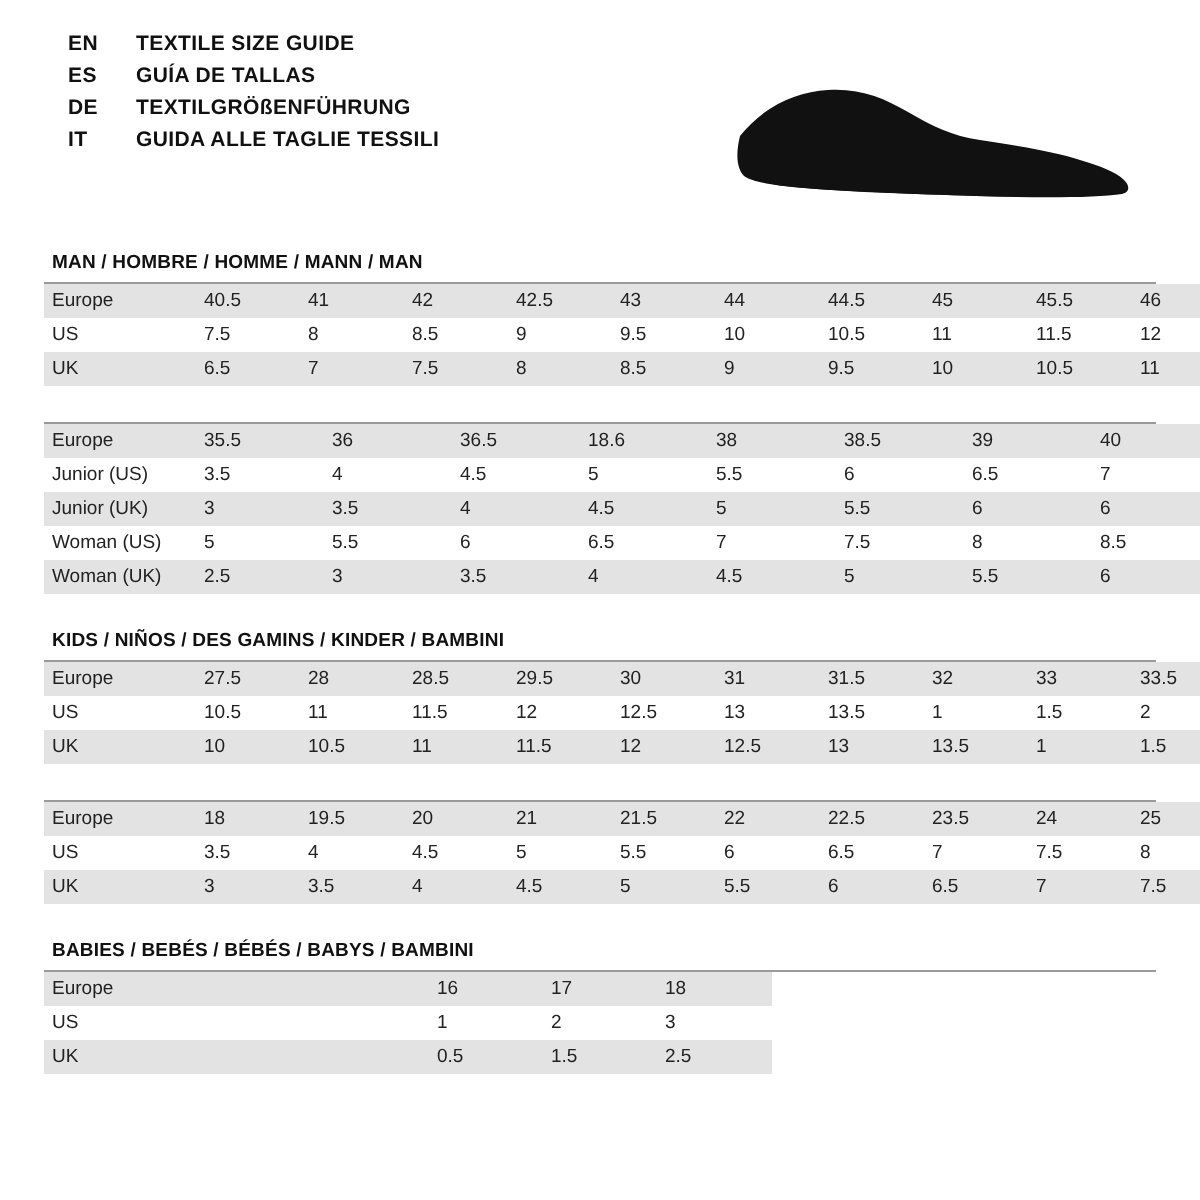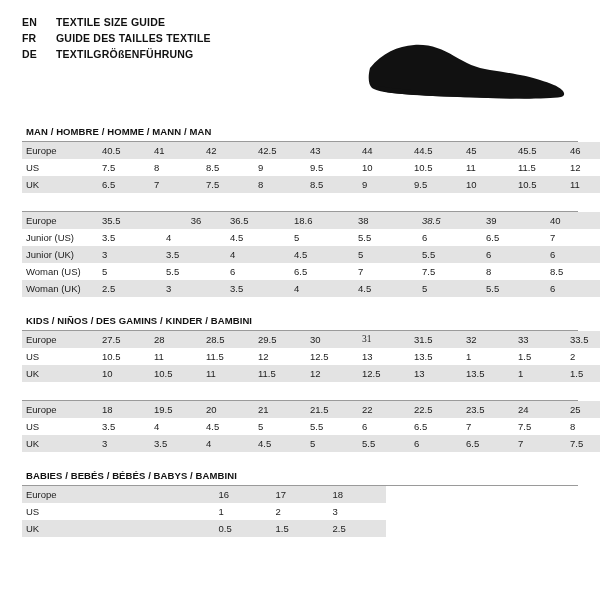--- a/index.html
+++ b/index.html
@@ -19,20 +19,21 @@
     width: 600px;
     height: 600px;
     box-sizing: border-box;
     padding: 16px 22px 0 22px;
   }
 
   
   .header {
     position: relative;
     height: 92px;
+    margin-left: 12px;
   }
   .lang-table {
     border-collapse: collapse;
     font-size: 10.5px;
     letter-spacing: 0.2px;
   }
   .lang-table td {
     padding: 0 0 2.5px 0;
     vertical-align: top;
     line-height: 13.5px;
@@ -111,26 +112,30 @@
 <div class="page">
 
   <div class="header">
     <table class="lang-table">
       <tbody id="lang-rows">
           <tr>
             <td class="lang-code">EN</td>
             <td class="lang-name">TEXTILE SIZE GUIDE</td>
           </tr>
           <tr>
-            <td class="lang-code">FR</td>
-            <td class="lang-name">GUIDE DES TAILLES TEXTILE</td>
+            <td class="lang-code">ES</td>
+            <td class="lang-name">GUÍA DE TALLAS</td>
           </tr>
           <tr>
             <td class="lang-code">DE</td>
             <td class="lang-name">TEXTILGRÖßENFÜHRUNG</td>
+          </tr>
+          <tr>
+            <td class="lang-code">IT</td>
+            <td class="lang-name">GUIDA ALLE TAGLIE TESSILI</td>
           </tr>
         </tbody>
     </table>
     <div class="shoe-wrap">
       <svg viewBox="0 0 200 68" width="200" height="68" aria-hidden="true">
         <path fill="#111111" d="M2,34 C14,19 30,12 46,11 C62,10 74,15 86,22 C98,29 108,34 122,36 C142,39 160,42 172,46 C182,49 190,52 194,56 C197,59 197,62 193,63 C180,65 150,65 120,64 C92,63 60,62 34,60 C20,59 8,57 4,54 C0,50 0,42 2,34 Z"></path>
         <path fill="#111111" d="M10,52 C40,57 100,60 150,60 C170,60 186,59 194,58 L194,62 C180,64 150,65 120,64 C90,63 50,62 24,59 C16,58 11,56 10,52 Z"></path>
       </svg>
     </div>
   </div>
@@ -184,25 +189,25 @@
           </tbody>
         </table>
       </div>
       <div class="group">
         <div class="rule"></div>
         <table class="size">
           <tbody>
             <tr class="shade">
               <td class="rowlabel">Europe</td>
               <td style="width: 60px;">35.5</td>
-              <td style="width: 60px; text-align: center;">36</td>
+              <td style="width: 60px;">36</td>
               <td style="width: 60px;">36.5</td>
               <td style="width: 60px;">18.6</td>
               <td style="width: 60px;">38</td>
-              <td style="width: 60px; font-style: italic;">38.5</td>
+              <td style="width: 60px;">38.5</td>
               <td style="width: 60px;">39</td>
               <td style="width: 60px;">40</td>
             </tr>
             <tr>
               <td class="rowlabel">Junior (US)</td>
               <td style="width: 60px;">3.5</td>
               <td style="width: 60px;">4</td>
               <td style="width: 60px;">4.5</td>
               <td style="width: 60px;">5</td>
               <td style="width: 60px;">5.5</td>
@@ -251,21 +256,21 @@
         <div class="rule"></div>
         <table class="size">
           <tbody>
             <tr class="shade">
               <td class="rowlabel">Europe</td>
               <td style="width: 48px;">27.5</td>
               <td style="width: 48px;">28</td>
               <td style="width: 48px;">28.5</td>
               <td style="width: 48px;">29.5</td>
               <td style="width: 48px;">30</td>
-              <td style="width: 48px; font-family: Liberation Serif, serif;">31</td>
+              <td style="width: 48px;">31</td>
               <td style="width: 48px;">31.5</td>
               <td style="width: 48px;">32</td>
               <td style="width: 48px;">33</td>
               <td style="width: 48px;">33.5</td>
             </tr>
             <tr>
               <td class="rowlabel">US</td>
               <td style="width: 48px;">10.5</td>
               <td style="width: 48px;">11</td>
               <td style="width: 48px;">11.5</td>

